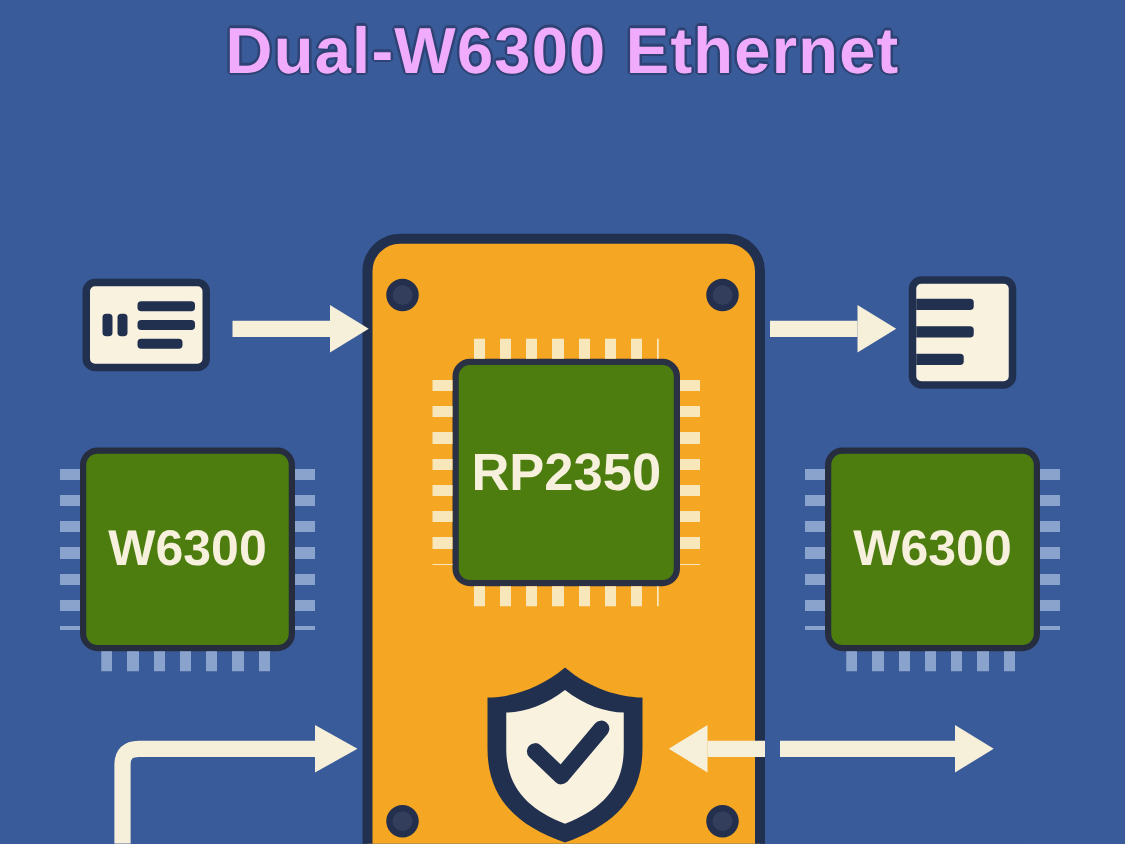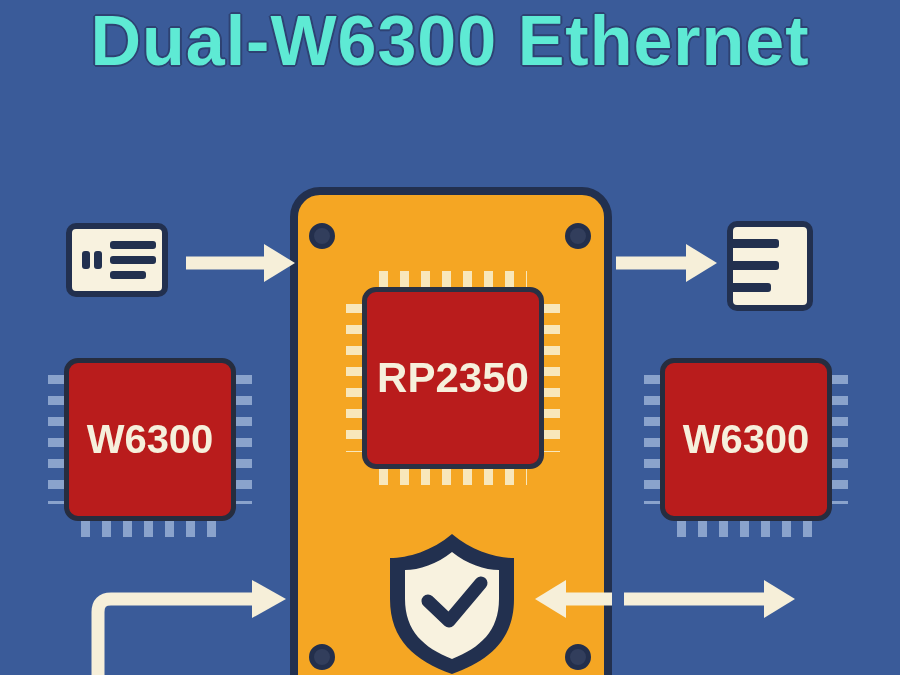--- a/index.html
+++ b/index.html
@@ -17,23 +17,23 @@
     overflow: hidden;
   }
 
   
   .title {
     position: absolute;
     top: 12px;
     left: 0;
     right: 0;
     text-align: center;
-    color: #5eead4;
+    color: #f0abfc;
     font-weight: bold;
-    font-size: 70px;
+    font-size: 52px;
     line-height: 59px;
     letter-spacing: 1px;
     text-shadow:
       -2px 0 0 #2e4273, 2px 0 0 #2e4273,
       0 -2px 0 #2e4273, 0 2px 0 #2e4273,
       -1px -1px 0 #2e4273, 1px -1px 0 #2e4273,
       -1px 1px 0 #2e4273, 1px 1px 0 #2e4273;
   }
 
   
@@ -56,21 +56,21 @@
     border: 5px solid #232f4c;
   }
   .screw-tl { left: 11px;  top: 28px; }
   .screw-tr { left: 267px; top: 28px; }
   .screw-bl { left: 11px;  top: 449px; }
   .screw-br { left: 267px; top: 449px; }
 
   
   .chip {
     position: absolute;
-    background: #b91c1c;
+    background: #4d7c0f;
     border: 5px solid #262d3f;
     border-radius: 14px;
     display: flex;
     align-items: center;
     justify-content: center;
     color: #f6f0dc;
     font-weight: bold;
   }
   .chip-center {
     left: 362px; top: 287px;

